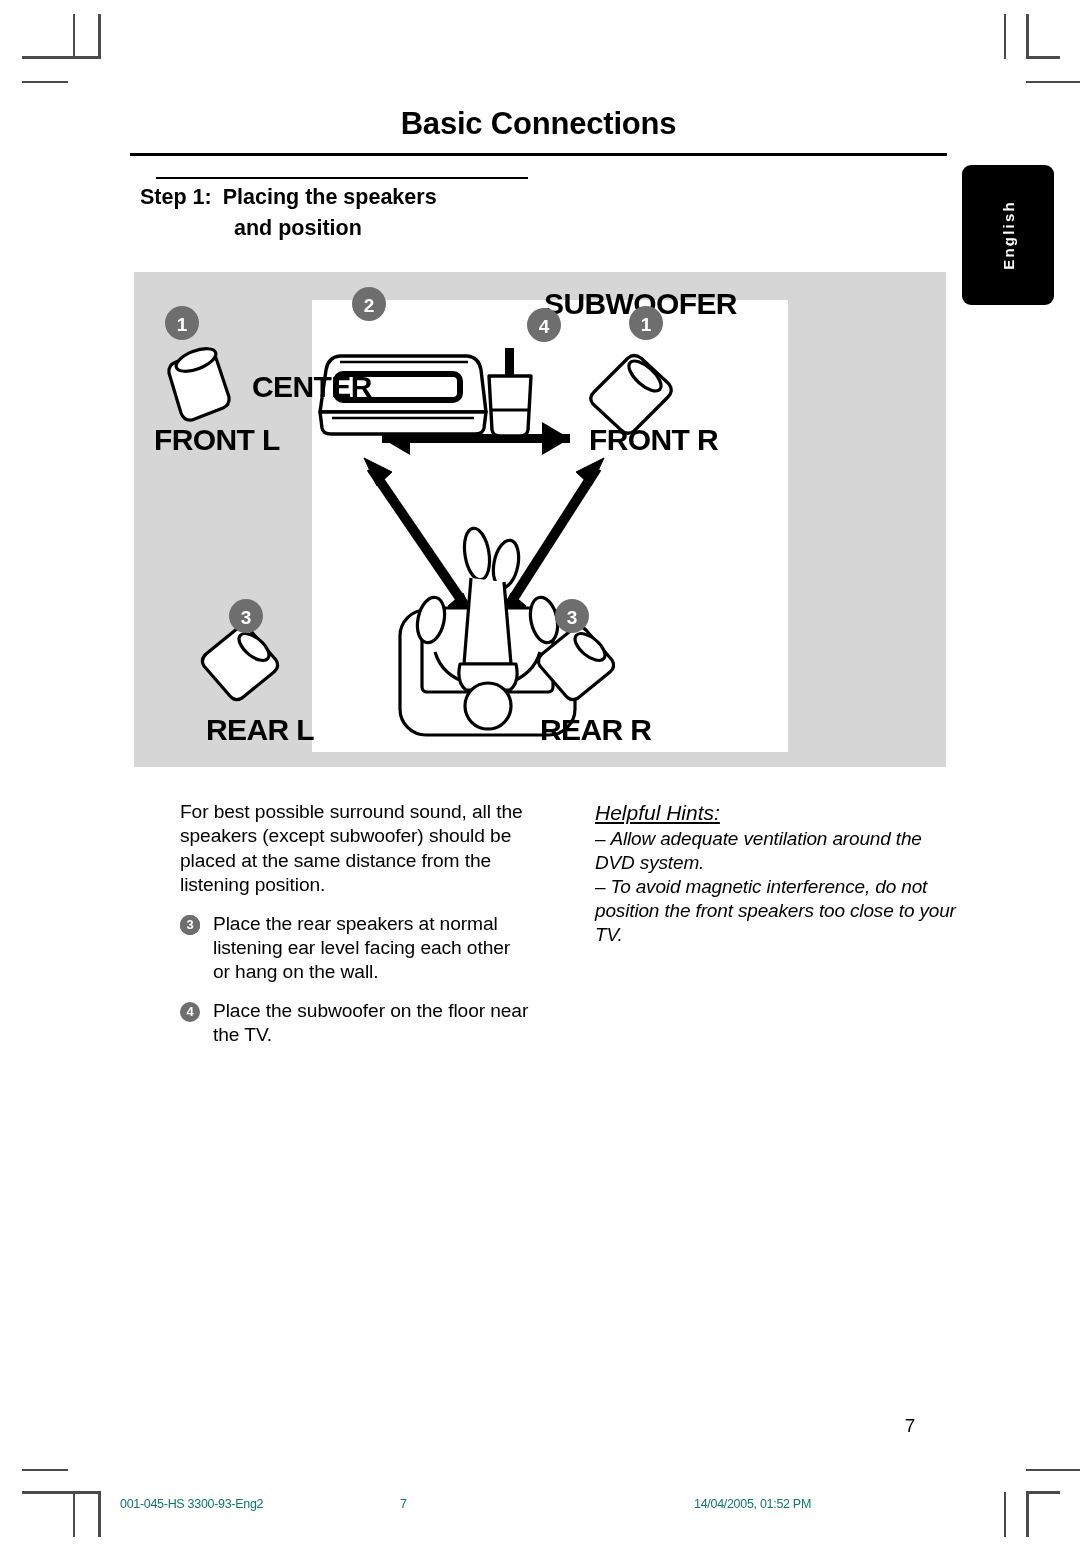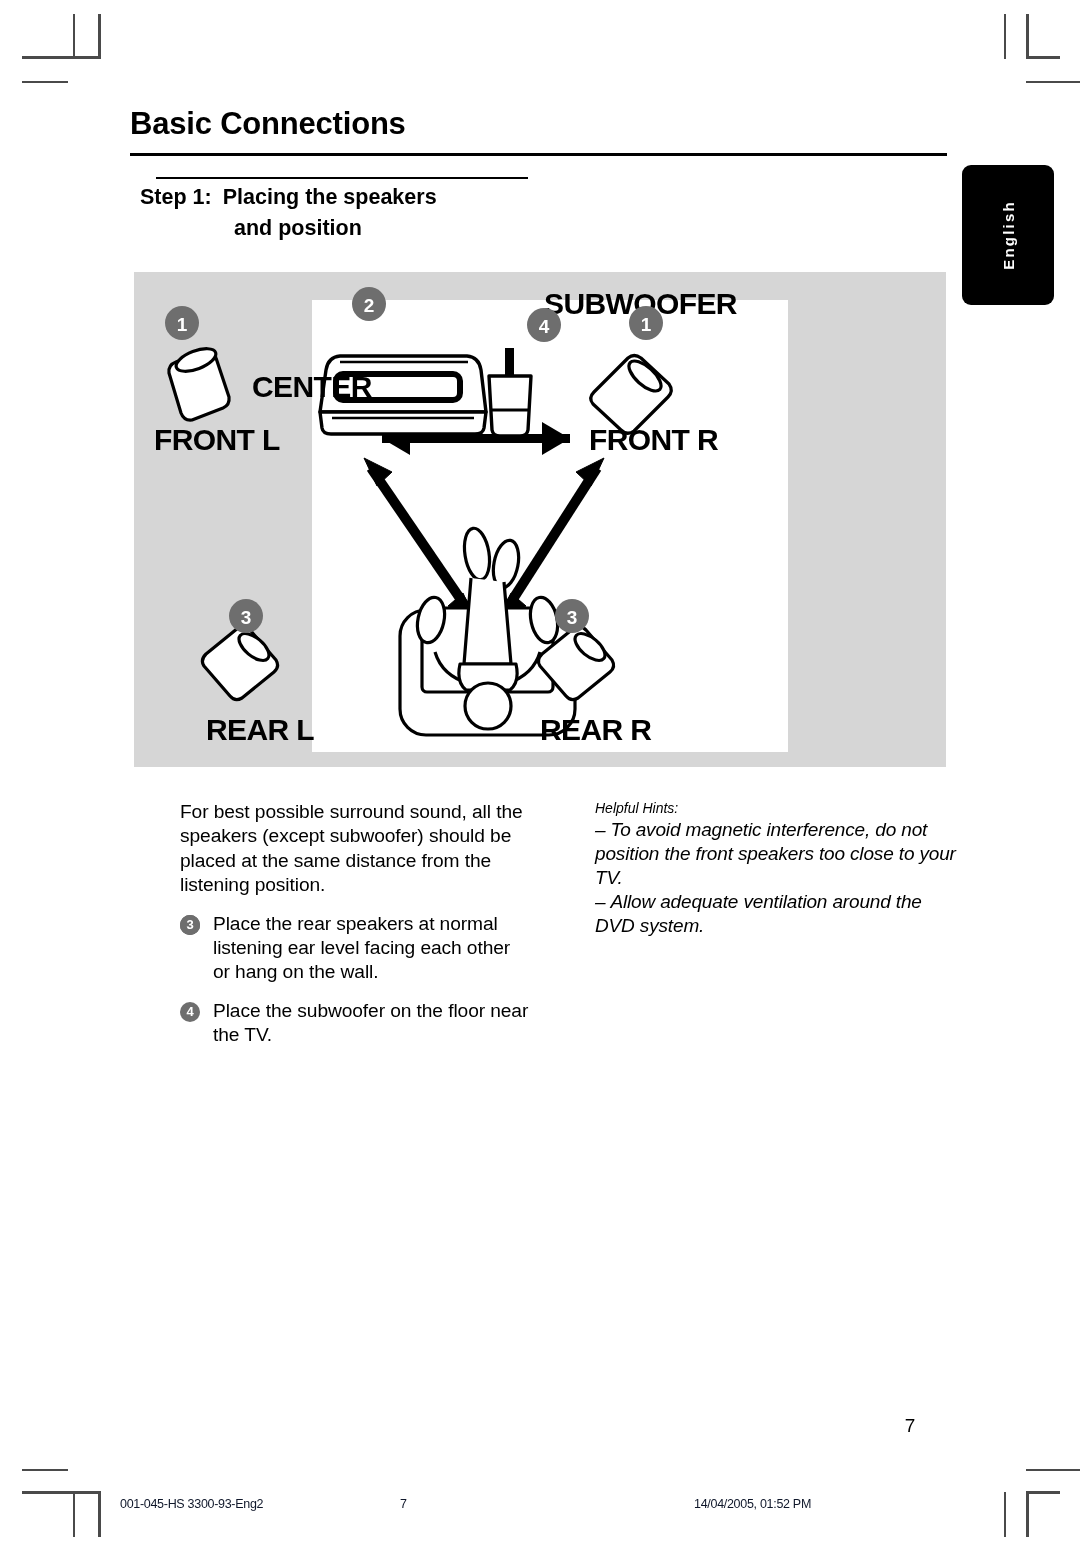--- a/index.html
+++ b/index.html
@@ -18,21 +18,21 @@
 
   
   .crop { position: absolute; background: #4a4a4a; }
 
   
   #page-title {
     position: absolute;
     left: 130px;
     top: 108px;
     width: 817px;
-    text-align: left;
+    text-align: center;
     font-size: 31px;
     font-weight: bold;
     letter-spacing: -0.2px;
     line-height: 1.05;
   }
   #title-rule {
     position: absolute;
     left: 130px;
     top: 153px;
     width: 817px;
@@ -125,23 +125,24 @@
     border-radius: 50%;
     background: #6e6e6e;
     color: #ffffff;
     font-size: 13px;
     font-weight: bold;
     line-height: 20px;
     text-align: center;
   }
 
   .hint-title {
-    font-size: 14px;
+    font-size: 21px;
     font-style: italic;
     line-height: 1.27;
+    text-decoration: underline;
   }
   .hint {
     font-size: 19px;
     font-style: italic;
     line-height: 1.27;
     letter-spacing: -0.15px;
   }
   .hint .dash { margin-right: 5px; }
 
   
@@ -150,21 +151,21 @@
     left: 880px;
     top: 1415px;
     width: 60px;
     text-align: center;
     font-size: 19px;
   }
   .footer-txt {
     position: absolute;
     top: 1497px;
     font-size: 12.5px;
-    color: #0f172a;
+    color: #0f766e;
     font-family: "Liberation Sans", sans-serif;
     letter-spacing: -0.3px;
     white-space: nowrap;
   }
   #footer-file { left: 120px; }
   #footer-page { left: 400px; }
   #footer-date { left: 694px; }
 </style>
 </head>
 <body>
@@ -325,24 +326,24 @@
 
   <div class="para indent">
     <span class="badge">4</span>
     <span>Place the subwoofer on the floor near the TV.</span>
   </div>
 </div>
 
 <div class="col" id="col-right">
   <div class="hint-title">Helpful Hints:</div>
   <div class="hint">
+    <span class="dash">–</span><span>Allow adequate ventilation around the DVD system.</span>
+  </div>
+  <div class="hint">
     <span class="dash">–</span><span>To avoid magnetic interference, do not position the front speakers too close to your TV.</span>
-  </div>
-  <div class="hint">
-    <span class="dash">–</span><span>Allow adequate ventilation around the DVD system.</span>
   </div>
 </div>
 
 <div id="page-number">7</div>
 
 <div class="footer-txt" id="footer-file">001-045-HS 3300-93-Eng2</div>
 <div class="footer-txt" id="footer-page">7</div>
 <div class="footer-txt" id="footer-date">14/04/2005, 01:52 PM</div>
 
 </body></html>

